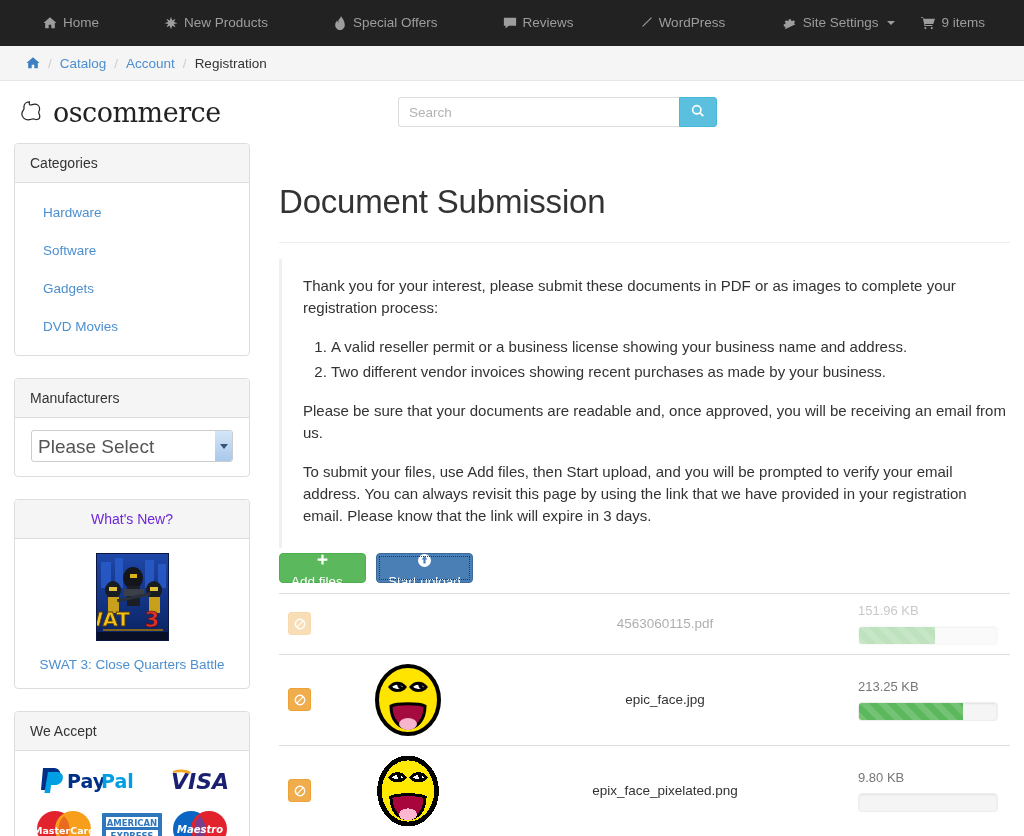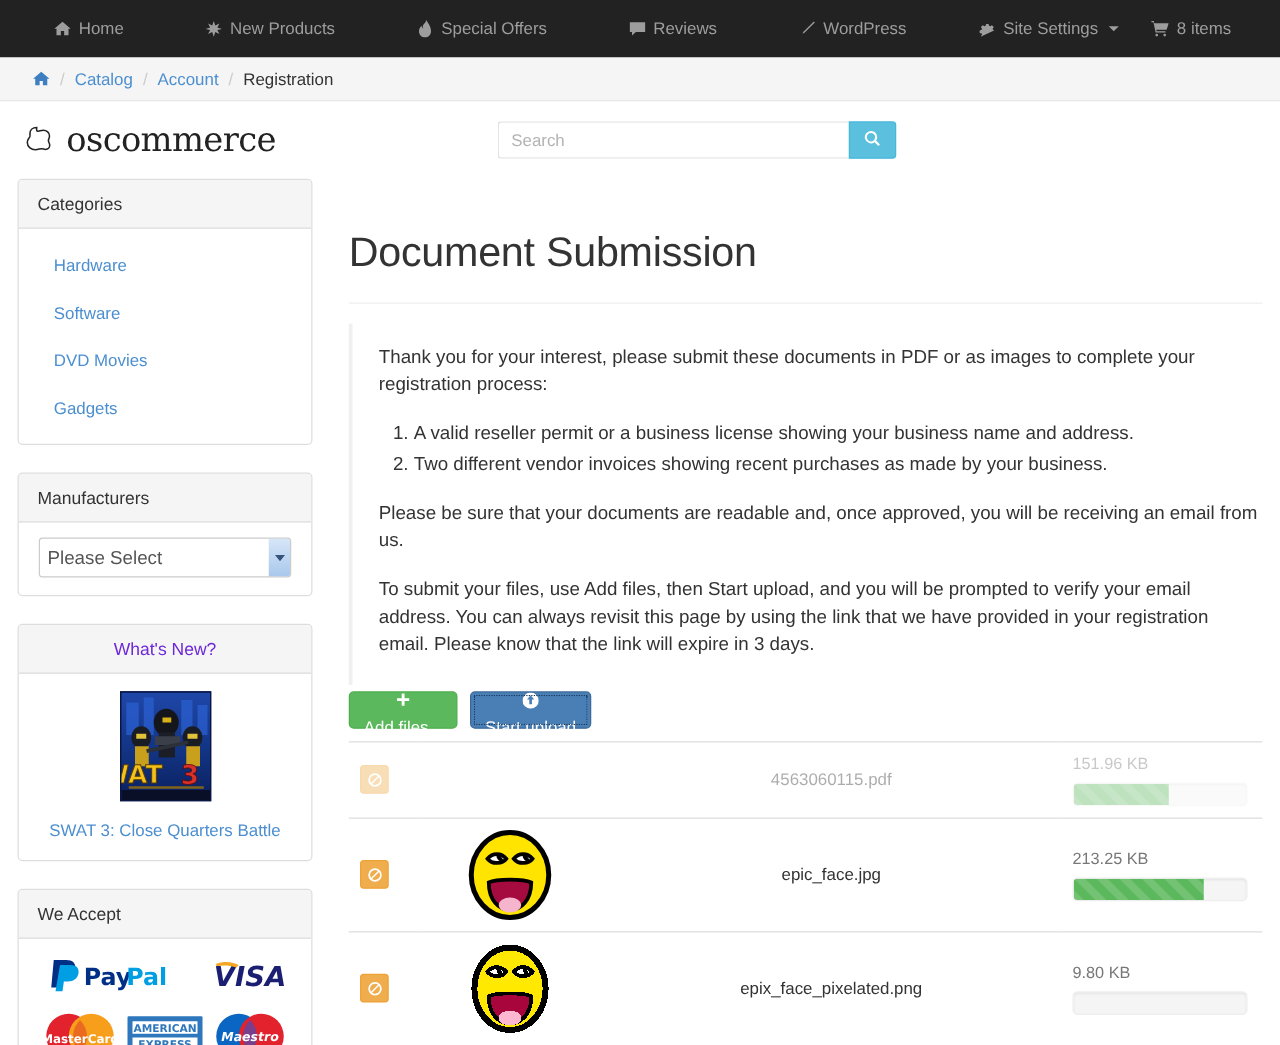--- a/index.html
+++ b/index.html
@@ -133,21 +133,21 @@
 
   .cat-list { list-style: none; margin: 0; padding: 0; }
   .cat-list li { padding: 11px 0 11px 28px; }
   .cat-list a { color: #4c8fd0; text-decoration: none; font-size: 13.5px; cursor: pointer; }
 
   .select-wrap { padding: 12px 16px 14px 16px; }
   .mfr-select {
     width: 100%; height: 32px;
     border: 1px solid #cccccc;
     border-radius: 3px;
-    font-size: 15px;
+    font-size: 19px;
     color: #555555;
     padding: 0 6px;
     background: #ffffff;
     font-family: "Liberation Sans", sans-serif;
     -webkit-appearance: none; appearance: none;
   }
   .select-shell { position: relative; }
   .select-arrow {
     position: absolute; right: 1px; top: 1px;
     width: 17px; height: 30px;
@@ -337,21 +337,21 @@
       <span class="caret"></span>
     </div>
 
 
     <div class="nav-item">
       <span class="nav-ico">
         <svg viewBox="0 0 16 16">
             <path d="M0 1h2.3l.5 2H16l-2 6H4.6l.3 1.3H13v1.2H4L2 2H0zm5 11.6a1.2 1.2 0 1 1 0 2.4 1.2 1.2 0 0 1 0-2.4zm7.3 0a1.2 1.2 0 1 1 0 2.4 1.2 1.2 0 0 1 0-2.4z"></path>
           </svg>
       </span>
-      <span>8 items</span>
+      <span>9 items</span>
     </div>
   </div>
 </div>
 
 <div class="breadcrumb-bar">
   <span class="crumb-home">
     <svg viewBox="0 0 16 16">
         <path d="M8 1.5 0.5 8h2V14h4v-4h3v4h4V8h2L8 1.5z"></path>
       </svg>
   </span>
@@ -388,22 +388,22 @@
 <div class="layout">
 
   <div class="sidebar">
 
     <div class="panel">
       <div class="panel-head">Categories</div>
       <div class="panel-body">
         <ul class="cat-list">
           <li><a>Hardware</a></li>
           <li><a>Software</a></li>
+          <li><a>Gadgets</a></li>
           <li><a>DVD Movies</a></li>
-          <li><a>Gadgets</a></li>
         </ul>
       </div>
     </div>
 
     <div class="panel">
       <div class="panel-head">Manufacturers</div>
       <div class="select-wrap">
         <div class="select-shell">
           <select class="mfr-select">
             <option>Please Select</option>

